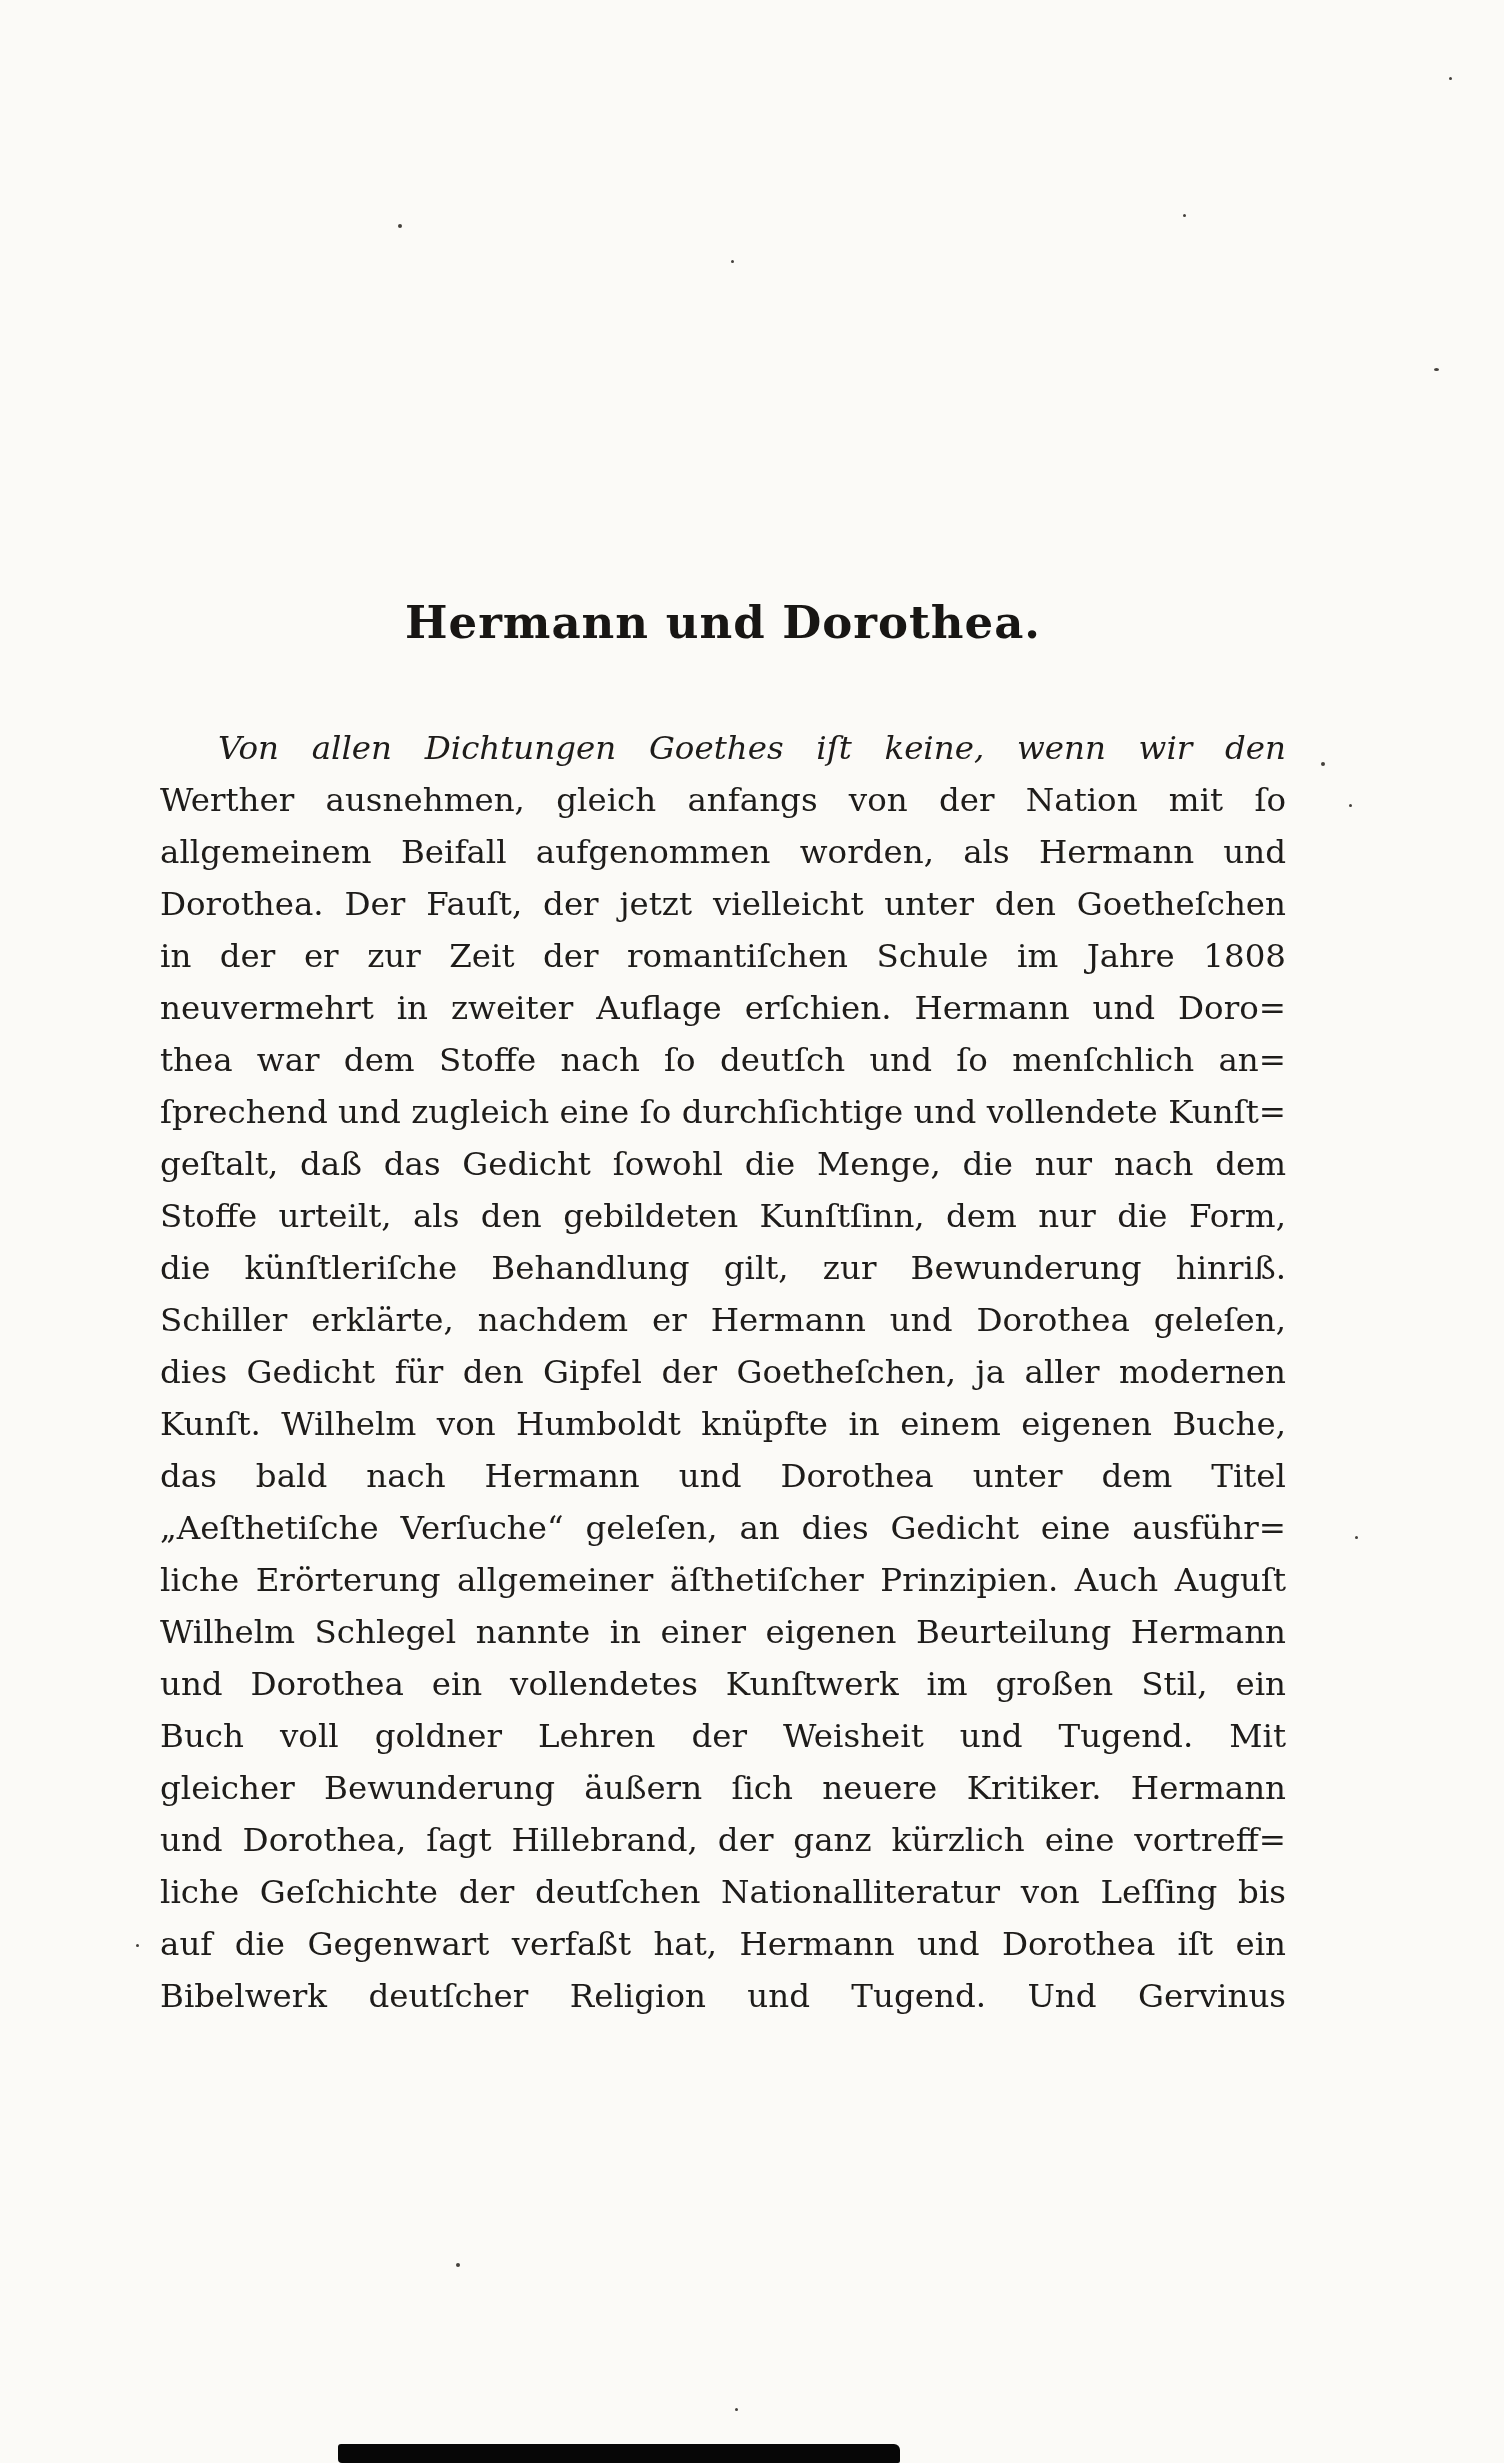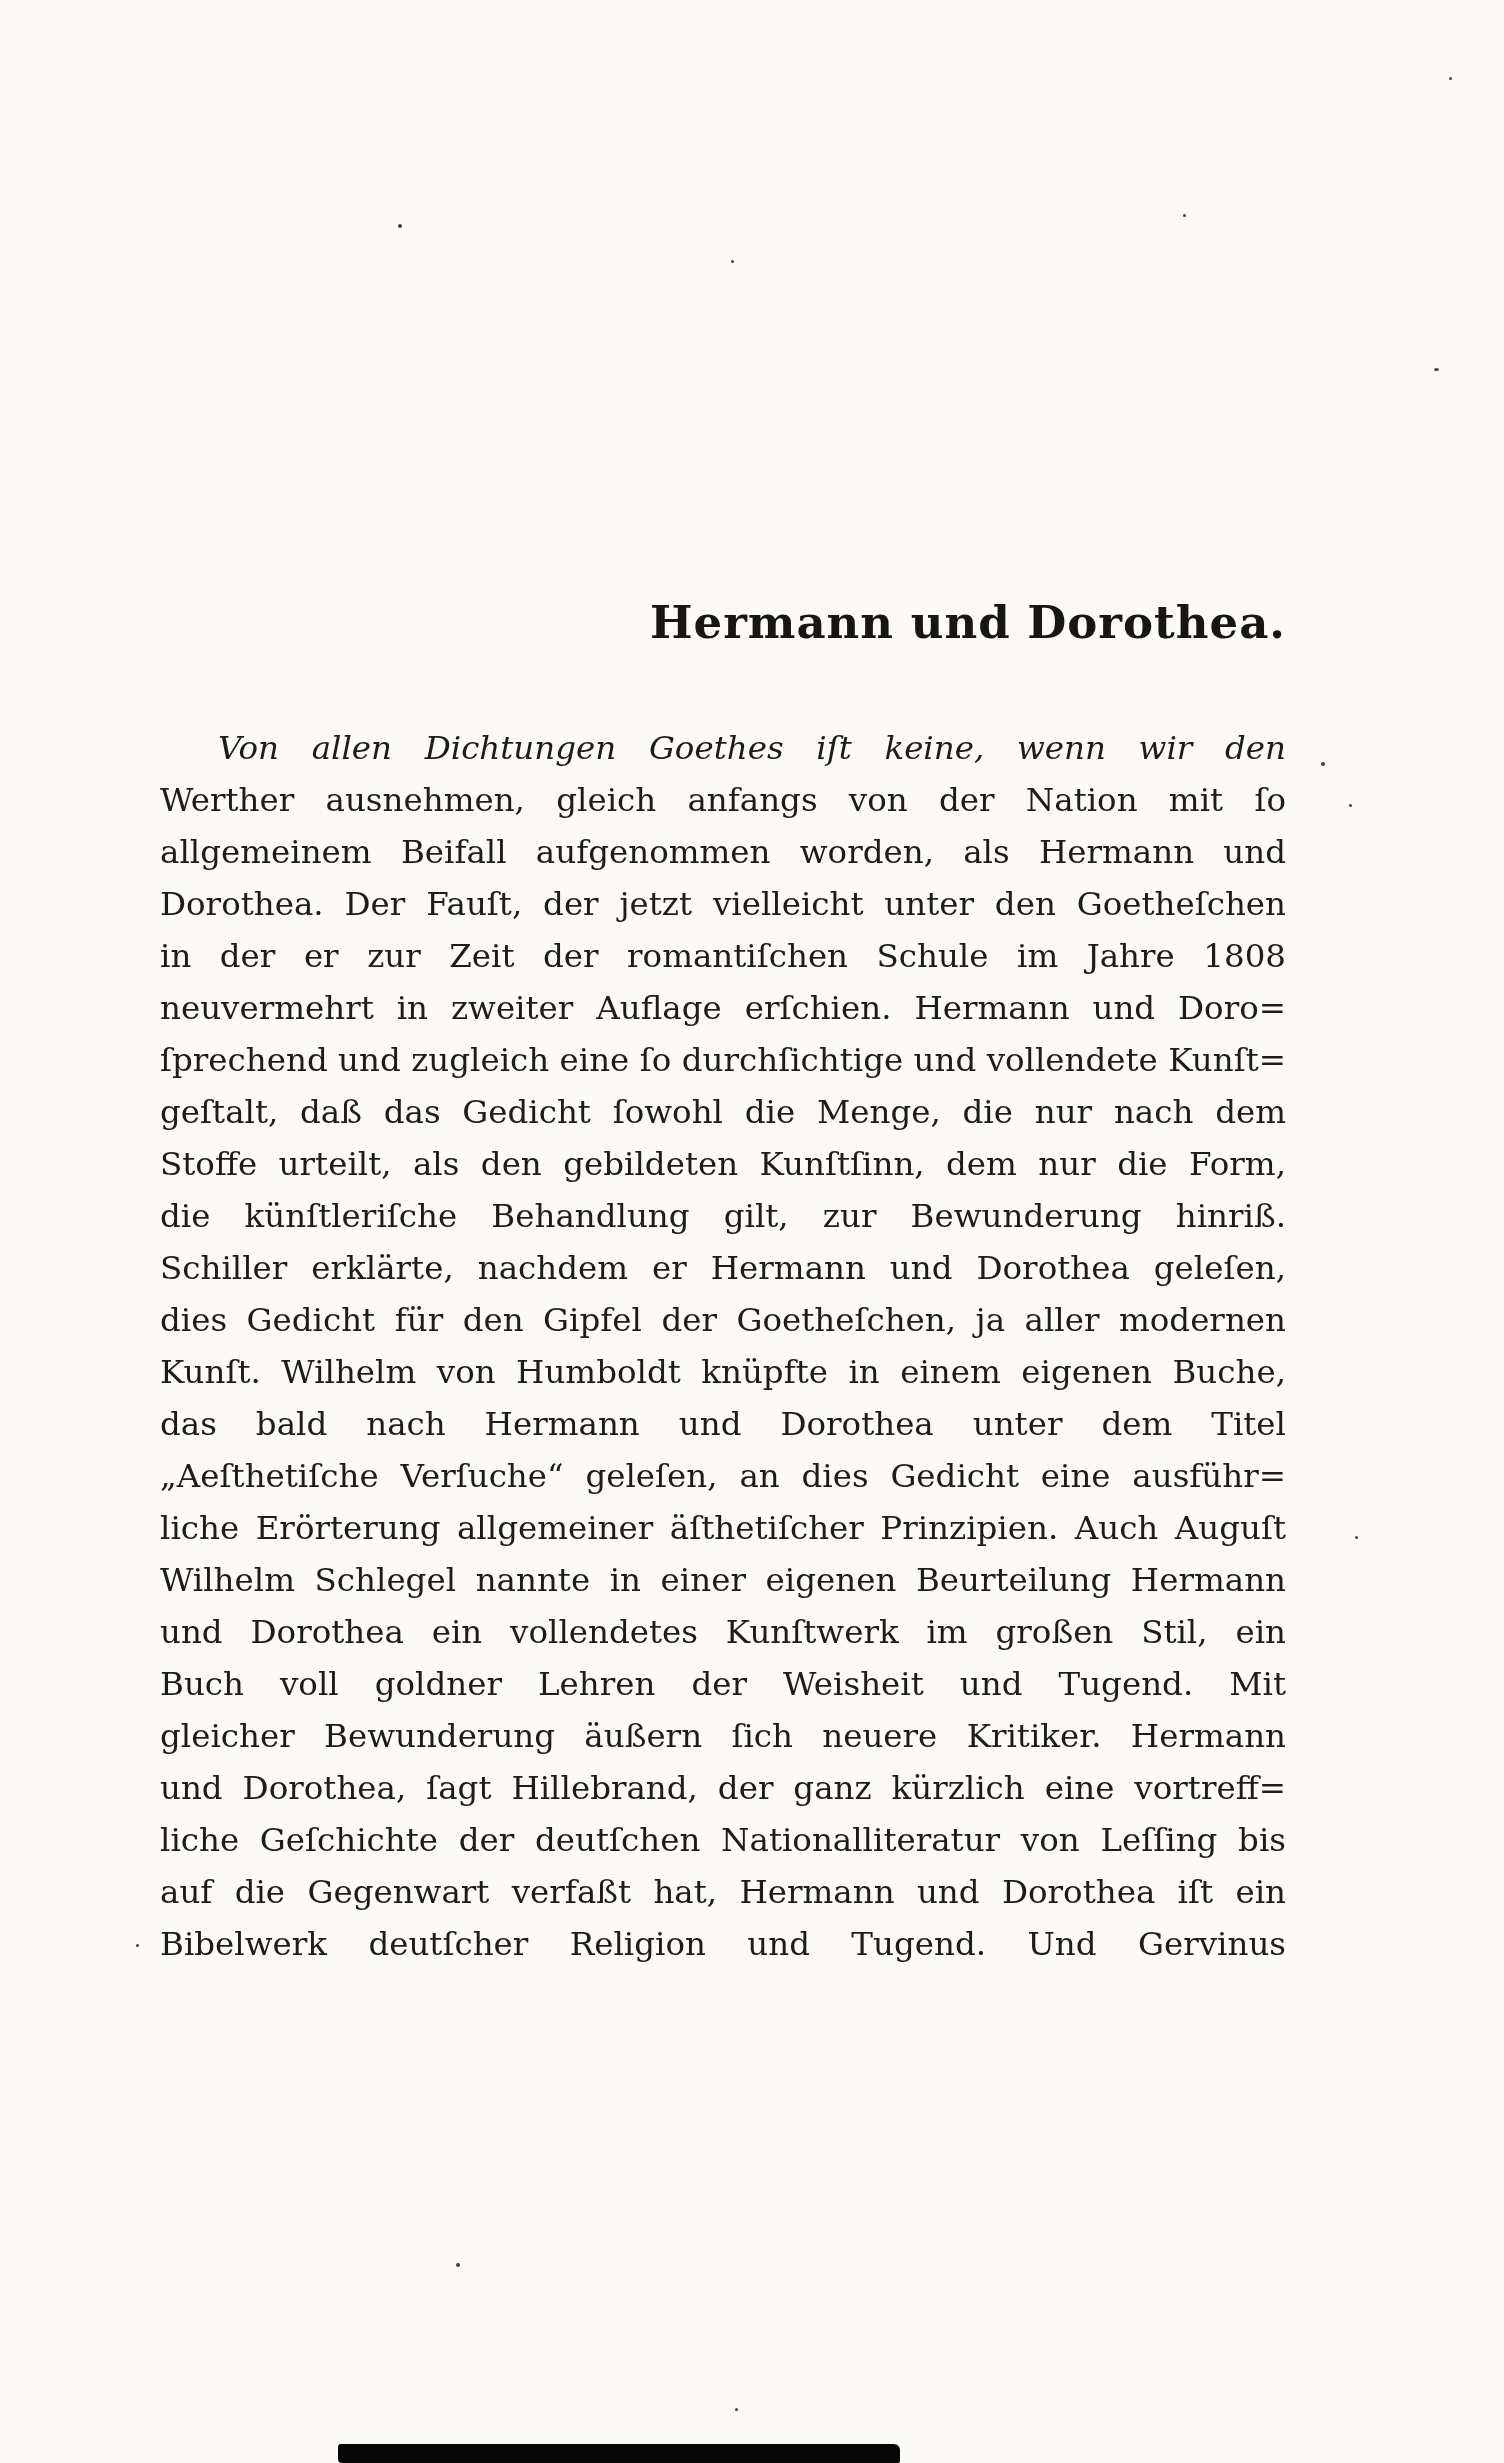--- a/index.html
+++ b/index.html
@@ -13,21 +13,21 @@
     font-family: "DejaVu Serif", serif;
     color: #1e1c1a;
     overflow: hidden;
   }
   .title {
     position: absolute;
     left: 160px;
     top: 596px;
     width: 1126px;
     margin: 0;
-    text-align: right;
+    text-align: center;
     font-size: 45px;
     font-weight: bold;
     letter-spacing: 1px;
     color: #181614;
   }
   .paragraph {
     position: absolute;
     left: 160px;
     top: 722px;
     width: 1126px;
@@ -63,20 +63,21 @@
 
   <h1 class="title">Hermann und Dorothea.</h1>
 
   <div class="paragraph">
     <div class="line first">Von allen Dichtungen Goethes iſt keine, wenn wir den</div>
     <div class="line">Werther ausnehmen, gleich anfangs von der Nation mit ſo</div>
     <div class="line">allgemeinem Beifall aufgenommen worden, als Hermann und</div>
     <div class="line">Dorothea. Der Fauſt, der jetzt vielleicht unter den Goetheſchen</div>
     <div class="line">in der er zur Zeit der romantiſchen Schule im Jahre 1808</div>
     <div class="line">neuvermehrt in zweiter Auflage erſchien. Hermann und Doro=</div>
+    <div class="line">thea war dem Stoffe nach ſo deutſch und ſo menſchlich an=</div>
     <div class="line">ſprechend und zugleich eine ſo durchſichtige und vollendete Kunſt=</div>
     <div class="line">geſtalt, daß das Gedicht ſowohl die Menge, die nur nach dem</div>
     <div class="line">Stoffe urteilt, als den gebildeten Kunſtſinn, dem nur die Form,</div>
     <div class="line">die künſtleriſche Behandlung gilt, zur Bewunderung hinriß.</div>
     <div class="line">Schiller erklärte, nachdem er Hermann und Dorothea geleſen,</div>
     <div class="line">dies Gedicht für den Gipfel der Goetheſchen, ja aller modernen</div>
     <div class="line">Kunſt. Wilhelm von Humboldt knüpfte in einem eigenen Buche,</div>
     <div class="line">das bald nach Hermann und Dorothea unter dem Titel</div>
     <div class="line">„Aeſthetiſche Verſuche“ geleſen, an dies Gedicht eine ausführ=</div>
     <div class="line">liche Erörterung allgemeiner äſthetiſcher Prinzipien. Auch Auguſt</div>

